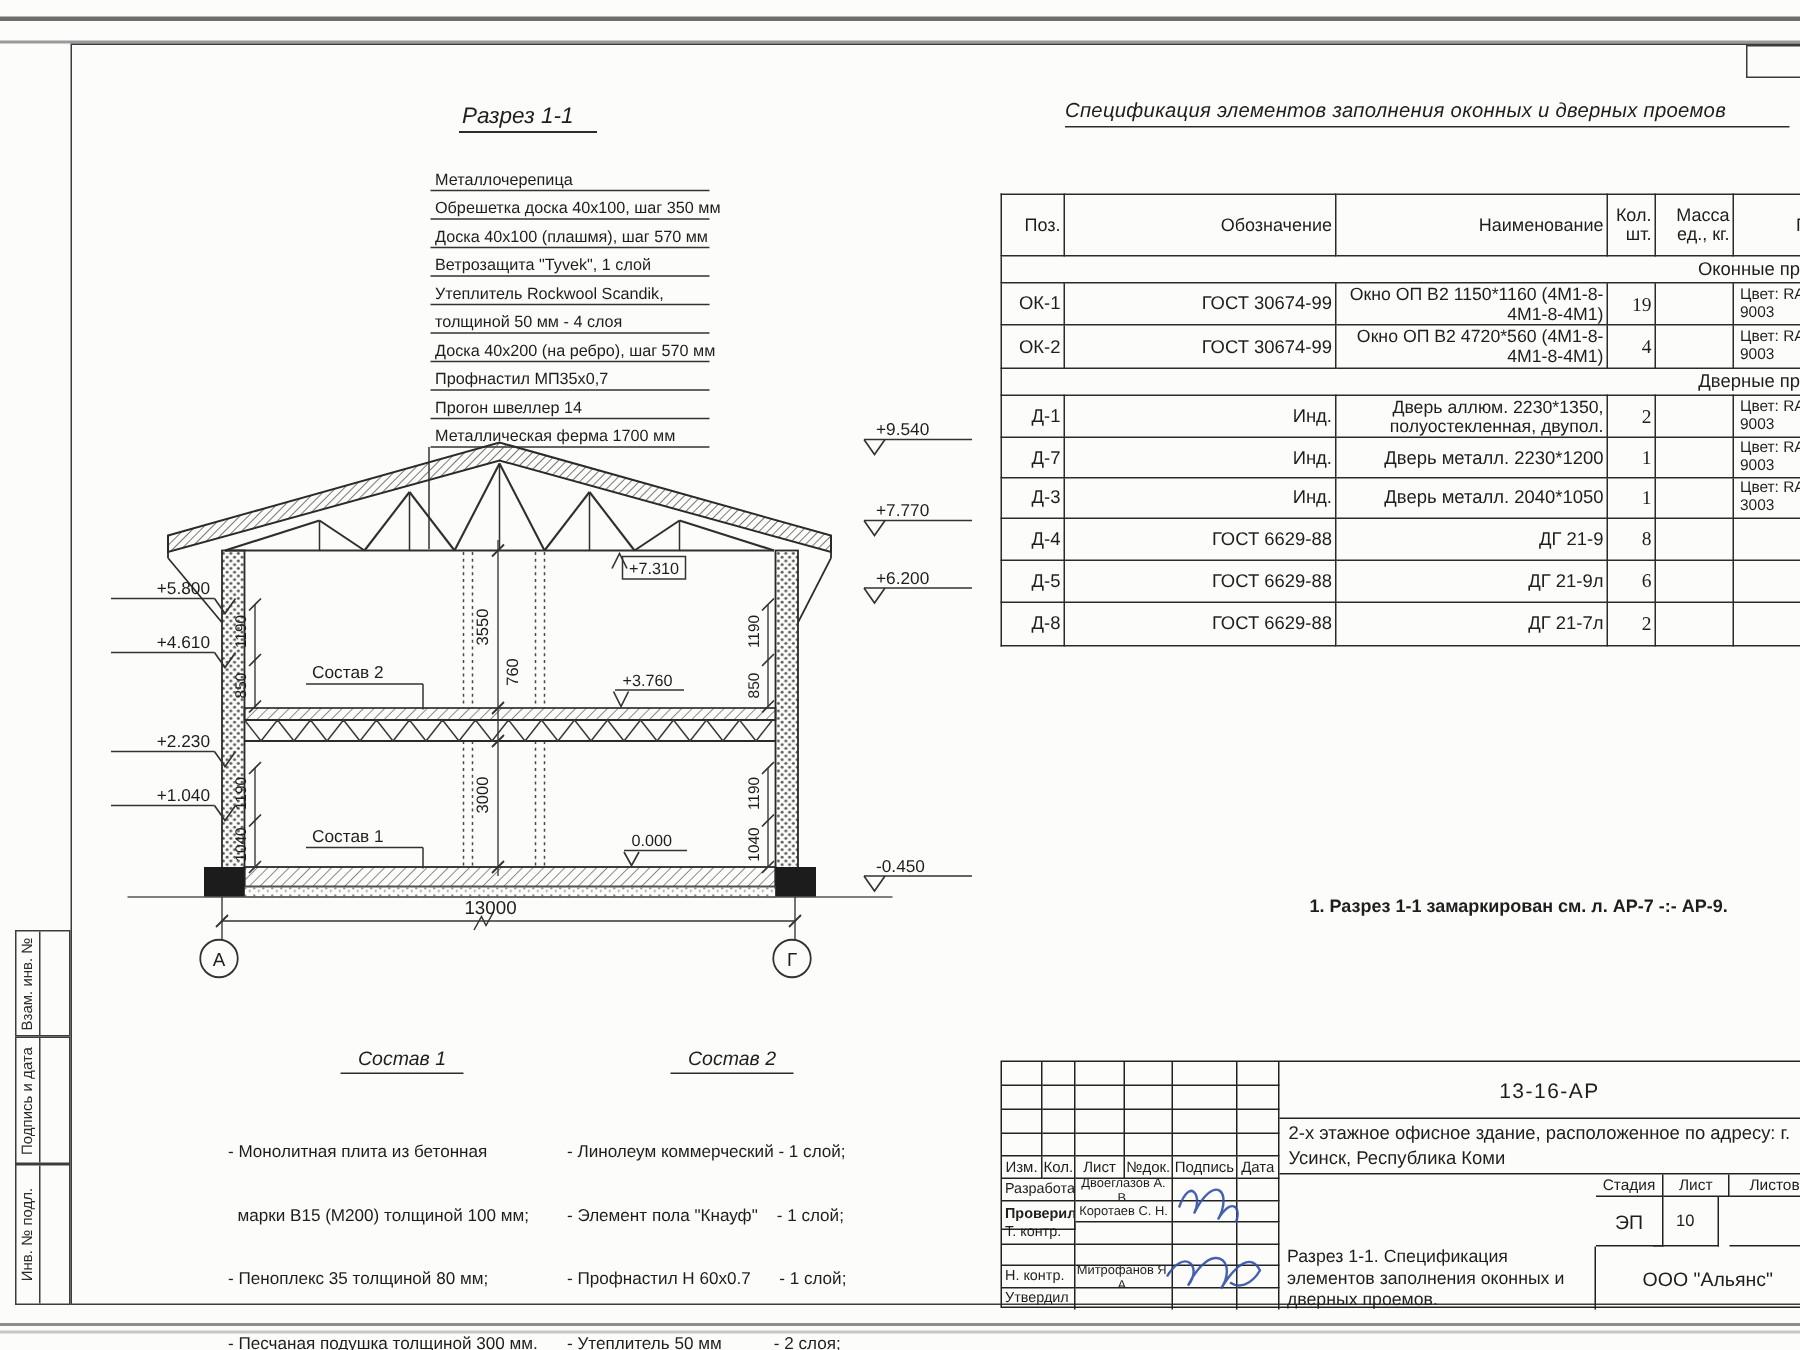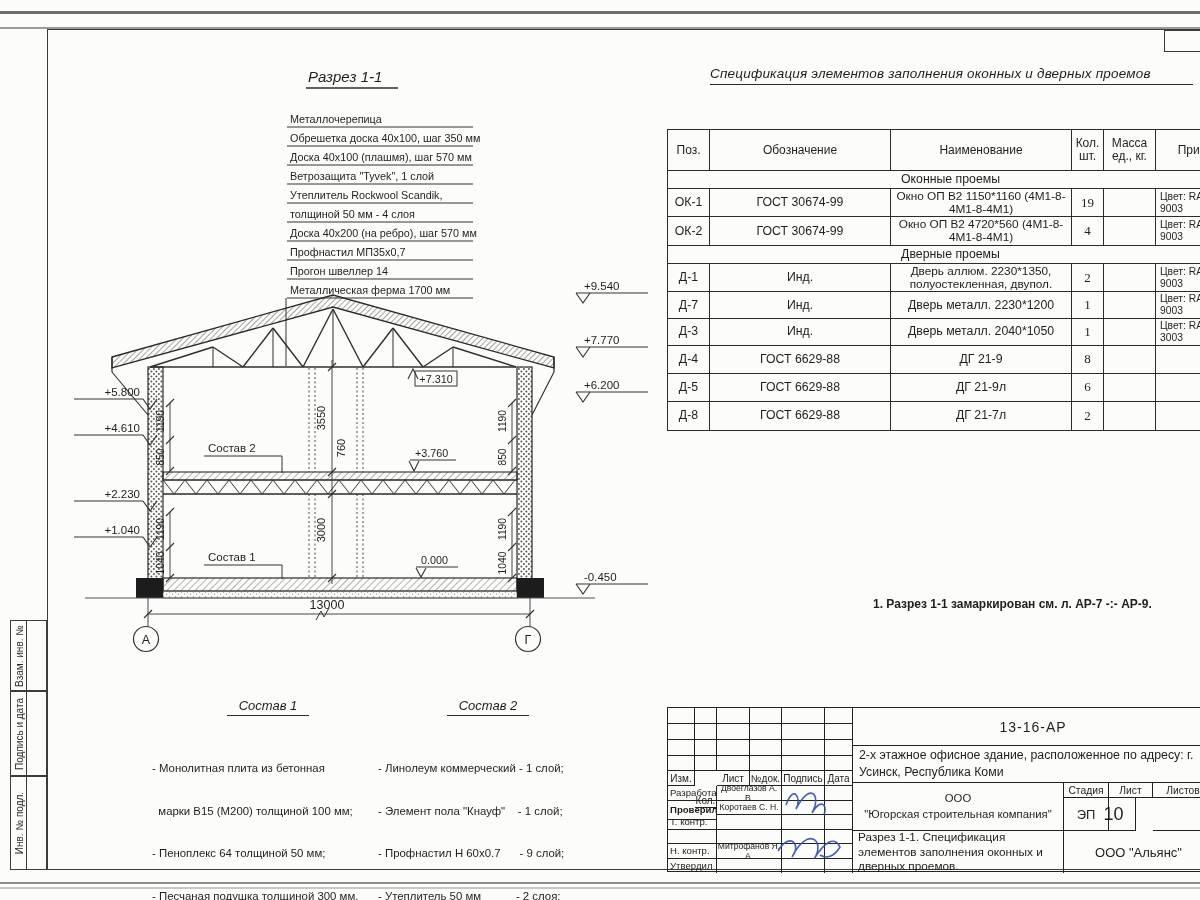--- a/index.html
+++ b/index.html
@@ -20,21 +20,21 @@
   .stamp .lbl { position:absolute; left:1px; top:0; width:15px; height:100%; border-right:1.2px solid #3c3c3c; }
   .stamp .lbl span { position:absolute; left:50%; top:50%; transform:translate(-50%,-50%) rotate(-90deg);
                      white-space:nowrap; font-size:10px; color:#2a2a2a; }
   
   svg text { font-family:"Liberation Sans", sans-serif; fill:#1e1e1e; }
   .right-title { left:710px; top:66px; width:483px; font-size:13.5px; font-style:italic;
                  padding-bottom:3px; border-bottom:1.3px solid #2c2c2c; letter-spacing:.2px; }
   
   table.spec { position:absolute; left:667px; top:129px; width:566px; border-collapse:collapse; table-layout:fixed; }
   table.spec td, table.spec th { border:1.3px solid #2b2b2b; font-weight:normal; overflow:hidden;
-                                 font-size:12.3px; line-height:1.08; padding:1px 2px; text-align:center; vertical-align:middle; }
+                                 font-size:12.3px; line-height:1.08; padding:1px 2px; text-align:right; vertical-align:middle; }
   table.spec th { font-size:12px; }
   table.spec .group td { height:18px; font-size:12.3px; }
   table.spec .note-cell { font-size:10.3px; text-align:left; line-height:1.15; padding-left:4px; }
   table.spec .qty { font-family:"Liberation Serif", serif; font-size:13px; }
   
   .notes { left:873px; top:596px; font-size:12px; line-height:1.4;font-weight:bold; }
   
   .comp-title { font-size:13px; font-style:italic; padding-bottom:2px; border-bottom:1.2px solid #2c2c2c; text-align:center; }
   .comp-items { font-size:11.4px; line-height:1.24; white-space:pre; }
   
@@ -363,28 +363,28 @@
     </table>
 
   <div class="notes">
     <div>1. Разрез 1-1 замаркирован см. л. АР-7 -:- АР-9.</div>
   </div>
 
   <div class="comp-title" style="left:227px;top:698px;width:82px;">Состав 1</div>
   <div class="comp-items" style="left:152px;top:733px;">
     <div>- Монолитная плита из бетонная</div>
     <div>  марки В15 (М200) толщиной 100 мм;</div>
-    <div>- Пеноплекс 64 толщиной 50 мм;</div>
+    <div>- Пеноплекс 35 толщиной 80 мм;</div>
     <div>- Песчаная подушка толщиной 300 мм.</div>
   </div>
   <div class="comp-title" style="left:447px;top:698px;width:82px;">Состав 2</div>
   <div class="comp-items" style="left:378px;top:733px;">
     <div>- Линолеум коммерческий - 1 слой;</div>
     <div>- Элемент пола "Кнауф"    - 1 слой;</div>
-    <div>- Профнастил Н 60х0.7      - 9 слой;</div>
+    <div>- Профнастил Н 60х0.7      - 1 слой;</div>
     <div>- Утеплитель 50 мм           - 2 слоя;</div>
     
     
     
   </div>
 
   <div class="abs tb">
 
     <div class="cell" style="left:0;top:0;width:27px;height:16px;"></div>
       <div class="cell" style="left:27px;top:0;width:22px;height:16px;"></div>
@@ -405,21 +405,21 @@
       <div class="cell" style="left:114px;top:32px;width:43px;height:16px;"></div>
       <div class="cell" style="left:157px;top:32px;width:28px;height:16px;"></div>
     <div class="cell" style="left:0;top:48px;width:27px;height:15px;"></div>
       <div class="cell" style="left:27px;top:48px;width:22px;height:15px;"></div>
       <div class="cell" style="left:49px;top:48px;width:33px;height:15px;"></div>
       <div class="cell" style="left:82px;top:48px;width:32px;height:15px;"></div>
       <div class="cell" style="left:114px;top:48px;width:43px;height:15px;"></div>
       <div class="cell" style="left:157px;top:48px;width:28px;height:15px;"></div>
 
     <div class="cell" style="left:0;top:63px;width:27px;height:15px;font-size:10px;">Изм.</div>
-    <div class="cell" style="left:27px;top:63px;width:22px;height:15px;font-size:10px;margin-top:22px;">Кол.</div>
+    <div class="cell" style="left:27px;top:63px;width:22px;height:15px;font-size:10px;">Кол.</div>
     <div class="cell" style="left:49px;top:63px;width:33px;height:15px;font-size:10px;">Лист</div>
     <div class="cell" style="left:82px;top:63px;width:32px;height:15px;font-size:10px;">№док.</div>
     <div class="cell" style="left:114px;top:63px;width:43px;height:15px;font-size:10px;">Подпись</div>
     <div class="cell" style="left:157px;top:63px;width:28px;height:15px;font-size:10px;">Дата</div>
 
     <div class="cell" style="left:0;top:78px;width:49px;height:14.5px;font-size:9.6px;justify-content:flex-start;padding-left:2px;">Разработал</div>
     <div class="cell" style="left:49px;top:78px;width:65px;height:14.5px;font-size:8.6px;">Двоеглазов А. В.</div>
     <div class="cell" style="left:114px;top:78px;width:43px;height:14.5px;"></div>
       <div class="cell" style="left:157px;top:78px;width:28px;height:14.5px;"></div>
     <div class="cell" style="left:0;top:92.5px;width:49px;height:19px;font-size:9.6px;justify-content:flex-start;padding-left:2px;font-weight:bold;">Проверил</div>
@@ -438,29 +438,25 @@
     <div class="cell" style="left:49px;top:136px;width:65px;height:14.5px;font-size:8.6px;">Митрофанов Я. А.</div>
     <div class="cell" style="left:114px;top:136px;width:43px;height:14.5px;"></div>
       <div class="cell" style="left:157px;top:136px;width:28px;height:14.5px;"></div>
     <div class="cell nb-b" style="left:0;top:150.5px;width:49px;height:14.5px;font-size:9.6px;justify-content:flex-start;padding-left:2px;">Утвердил</div>
     <div class="cell nb-b" style="left:49px;top:150.5px;width:65px;height:14.5px;"></div>
     <div class="cell nb-b" style="left:114px;top:150.5px;width:43px;height:14.5px;"></div>
       <div class="cell nb-b" style="left:157px;top:150.5px;width:28px;height:14.5px;"></div>
 
     <div class="cell" style="left:185px;top:0;width:361px;height:38px;font-size:14px;letter-spacing:1px;">13-16-АР</div>
     <div class="cell" style="left:185px;top:38px;width:361px;height:37px;font-size:12.3px;justify-content:flex-start;text-align:left;padding:2px 6px;line-height:1.4;">2-х этажное офисное здание, расположенное по адресу: г. Усинск, Республика Коми</div>
-    <div class="cell" style="left:185px;top:75px;width:211px;height:48px;flex-direction:column;font-size:11.3px;line-height:1.35;">
-      <span>ООО</span>
-      <span>"Югорская строительная компания"</span>
-    </div>
     <div class="cell" style="left:396px;top:75px;width:45px;height:15px;font-size:10.3px;">Стадия</div>
     <div class="cell" style="left:441px;top:75px;width:44px;height:15px;font-size:10.3px;">Лист</div>
     <div class="cell" style="left:485px;top:75px;width:61px;height:15px;font-size:10.3px;">Листов</div>
     <div class="cell" style="left:396px;top:90px;width:45px;height:33px;font-size:13px;">ЭП</div>
-    <div class="cell" style="left:424px;top:90px;width:44px;height:33px;font-size:18px;">10</div>
+    <div class="cell" style="left:434px;top:90px;width:44px;height:33px;font-size:11px;">10</div>
     <div class="cell" style="left:485px;top:90px;width:61px;height:33px;font-size:13px;"></div>
     <div class="cell nb-b" style="left:185px;top:123px;width:211px;height:42px;font-size:11.8px;justify-content:flex-start;text-align:left;padding:2px 5px;line-height:1.25;">Разрез 1-1. Спецификация элементов заполнения оконных и дверных проемов.</div>
     <div class="cell nb-b" style="left:396px;top:123px;width:150px;height:42px;font-size:13px;">ООО "Альянс"</div>
 
     <svg style="position:absolute;left:100px;top:65px;pointer-events:none;" width="90" height="100" viewBox="0 0 90 100">
       <path d="M18,32 C26,10 34,26 28,36 C42,8 54,22 44,40 C52,26 60,30 56,42" fill="none" stroke="#3350a8" stroke-width="1.6" opacity="0.9"></path>
       <path d="M10,78 C22,58 34,72 24,84 C40,52 58,68 46,86 C56,70 66,62 72,74 C66,84 58,86 52,82" fill="none" stroke="#3350a8" stroke-width="1.6" opacity="0.9"></path>
     </svg>
   </div>
 

